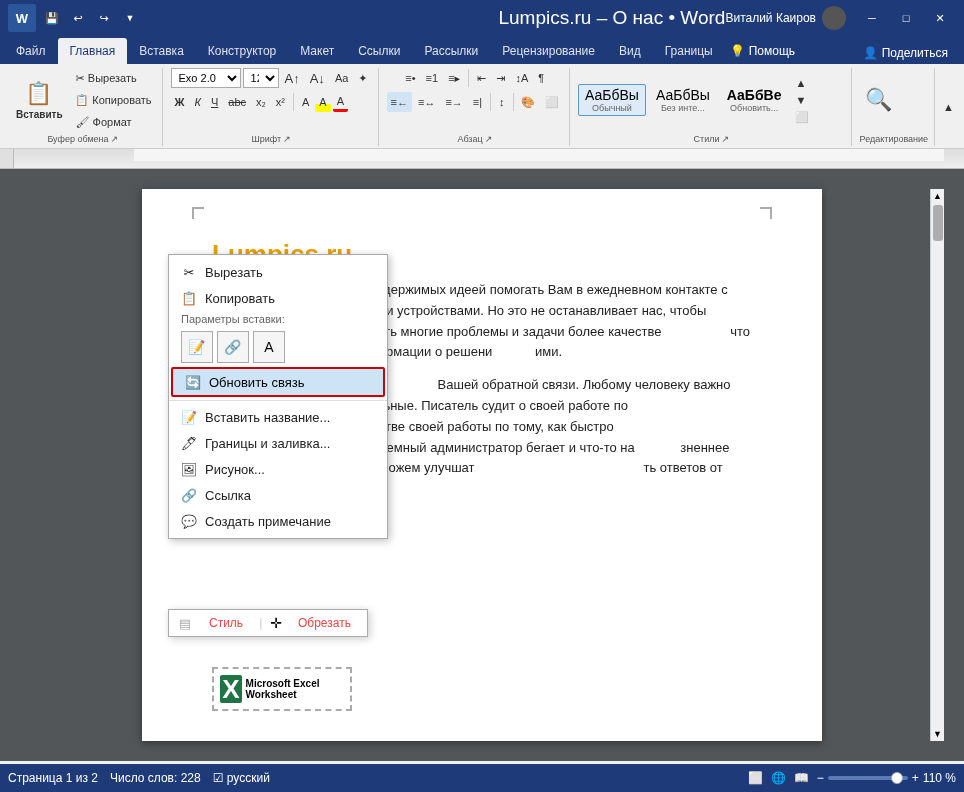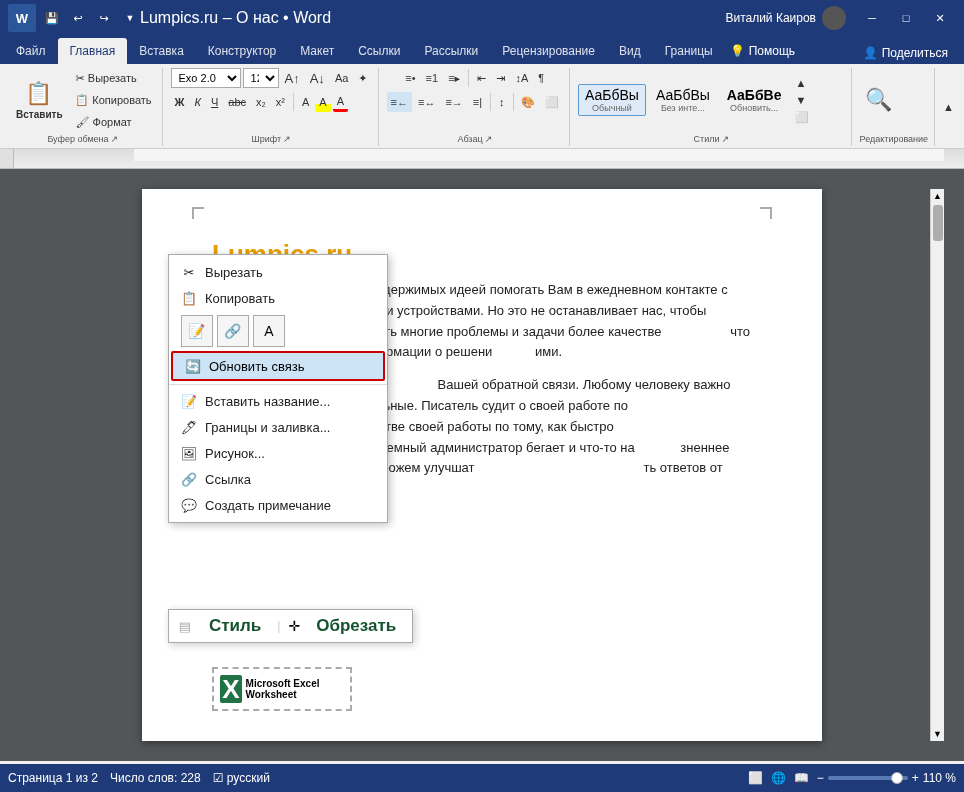--- a/index.html
+++ b/index.html
@@ -10,21 +10,21 @@
       background: #1e3a78;
       height: 36px;
       display: flex;
       align-items: center;
       padding: 0 8px;
       color: white;
       font-size: 12px;
     }
     .title-bar-icons { display: flex; gap: 6px; align-items: center; }
     .title-icon { width: 20px; height: 20px; background: rgba(255,255,255,0.15); border-radius: 2px; display: flex; align-items: center; justify-content: center; font-size: 11px; cursor: pointer; }
-    .title-text { flex: 1; text-align: left; font-size: 16px; }
+    .title-text { flex: 1; text-align: right; font-size: 19px; }
     .title-user { display: flex; align-items: center; gap: 6px; margin-right: 10px; }
     .title-user-avatar { width: 24px; height: 24px; background: #555; border-radius: 50%; }
     .title-window-controls { display: flex; gap: 2px; }
     .win-btn { width: 32px; height: 24px; display: flex; align-items: center; justify-content: center; cursor: pointer; font-size: 11px; color: white; }
 
     
     .ribbon-tabs {
       background: #1e3a78;
       height: 28px;
       display: flex;
@@ -161,21 +161,21 @@
       background: white;
       border: 1px solid #aaa;
       box-shadow: 2px 2px 8px rgba(0,0,0,0.2);
       padding: 4px 8px;
       display: flex;
       gap: 8px;
       align-items: center;
       font-size: 12px;
       z-index: 100;
     }
-    .mini-btn { padding: 2px 8px; cursor: pointer; color: #14532d; font-size: 17px; display: flex; align-items: center; gap: 4px; border-radius: 2px; font-weight: bold; }
+    .mini-btn { padding: 2px 8px; cursor: pointer; color: #ef4444; font-size: 12px; display: flex; align-items: center; gap: 4px; border-radius: 2px; }
     .mini-icon { font-size: 14px; }
 
     
     .status-bar {
       position: fixed;
       bottom: 0;
       left: 0;
       right: 0;
       height: 28px;
       background: #1e3a78;
@@ -435,20 +435,23 @@
 
   <div class="context-menu" style="left:168px; top:85px;">
     <div class="ctx-item">
       <span class="ctx-icon">✂</span>
       <span>Вырезать</span>
     </div>
     <div class="ctx-item">
       <span class="ctx-icon">📋</span>
       <span>Копировать</span>
     </div>
+    <div class="ctx-item" style="color:#666; font-size:11px; padding: 2px 12px;">
+      <span>Параметры вставки:</span>
+    </div>
     <div class="ctx-paste-options">
       <div class="ctx-paste-btn" title="Сохранить исходное форматирование">📝</div>
       <div class="ctx-paste-btn" title="Объединить форматирование">🔗</div>
       <div class="ctx-paste-btn" title="Сохранить только текст">A</div>
     </div>
     <div class="ctx-item active-border" style="background:#cde4f7; border:2px solid #c00; color:#000; margin:0 2px; border-radius:2px;">
       <span class="ctx-icon">🔄</span>
       <span style="font-weight:500;">Обновить связь</span>
     </div>
     <div class="ctx-separator"></div>

